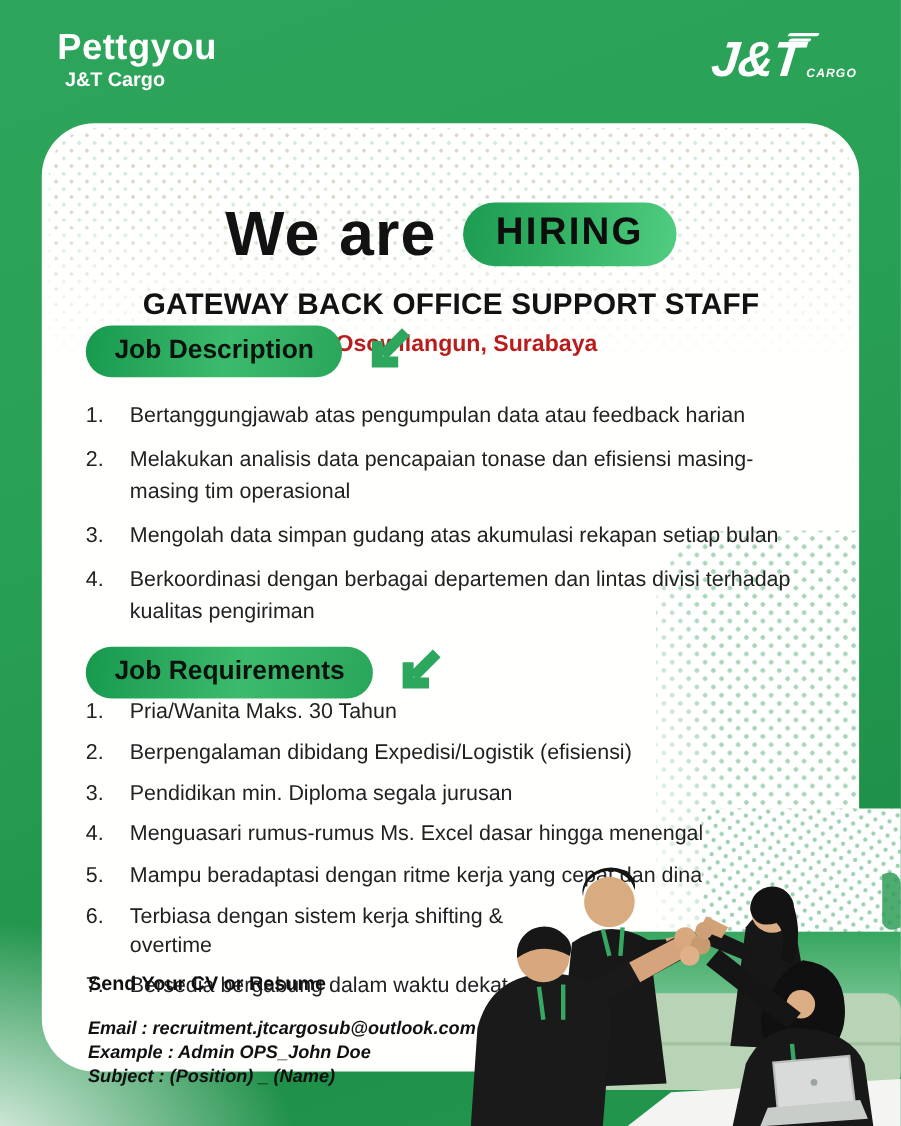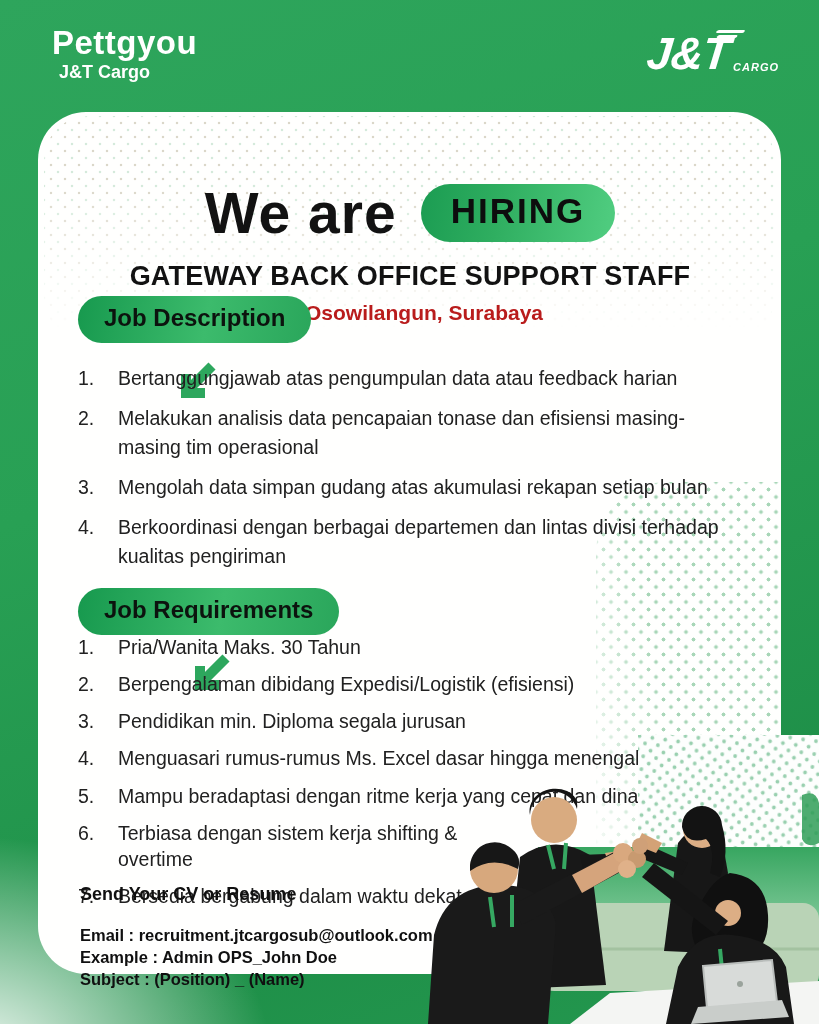--- a/index.html
+++ b/index.html
@@ -38,37 +38,37 @@
   .hero{position:absolute;left:58px;top:134px;width:704px;text-align:center;z-index:3;color:#121212;margin-top:46px;}
   .hero-row{display:flex;justify-content:center;align-items:center;gap:24px;}
   .we-are{font-size:57px;font-weight:800;letter-spacing:1px;}
   .hiring-pill{background:linear-gradient(100deg,#1b9c52,#2fae60 40%,#4ecb7e 95%);
     font-size:35px;font-weight:800;letter-spacing:2px;color:#0d0d0d;
     padding:7px 30px 11px;border-radius:31px;}
   .position-title{margin-top:15px;font-size:27px;font-weight:800;letter-spacing:.2px;}
   .location-row{margin-top:9px;display:flex;justify-content:center;gap:9px;
     font-size:21px;font-weight:600;color:#b91c1c;}
   
-  .section-head{position:absolute;z-index:3;display:flex;align-items:center;gap:18px;flex-direction:column;}
+  .section-head{position:absolute;z-index:3;display:flex;align-items:center;gap:18px;}
   .sec-desc{left:78px;top:296px;}
   .sec-req{left:78px;top:588px;}
   .section-pill{background:linear-gradient(100deg,#17994e,#3cbb6c 55%,#2aa65b);
     border-radius:24px;padding:8px 26px 11px;font-size:24px;font-weight:800;color:#0c130e;}
   .list{position:absolute;z-index:3;list-style:none;margin:0;padding:0;}
   .desc-list{left:78px;top:364px;width:660px;}
   .req-list{left:78px;top:634px;width:670px;}
   .list li{display:flex;margin-bottom:10px;font-size:19.5px;font-weight:500;color:#212121;}
   .desc-list li{line-height:1.52;}
   .req-list li{line-height:1.34;margin-bottom:11px;}
   .list .num{width:40px;flex:none;}
   .list .txt{flex:1;white-space:pre-line;}
   
   .contact{position:absolute;left:80px;top:884px;z-index:3;color:#101010;}
   .contact-title{font-size:18px;font-weight:800;margin-bottom:19px;}
-  .contact-line{font-size:16.5px;font-weight:600;line-height:1.34;}
+  .contact-line{font-size:16.5px;font-weight:600;line-height:1.34;font-style:italic;}
   
   .photo{position:absolute;left:420px;top:735px;width:399px;height:289px;z-index:5;}
 </style>
 </head>
 <body>
 
 <div class="card"></div>
 <div class="dots-top"></div>
 <div class="dots-right"></div>
 

